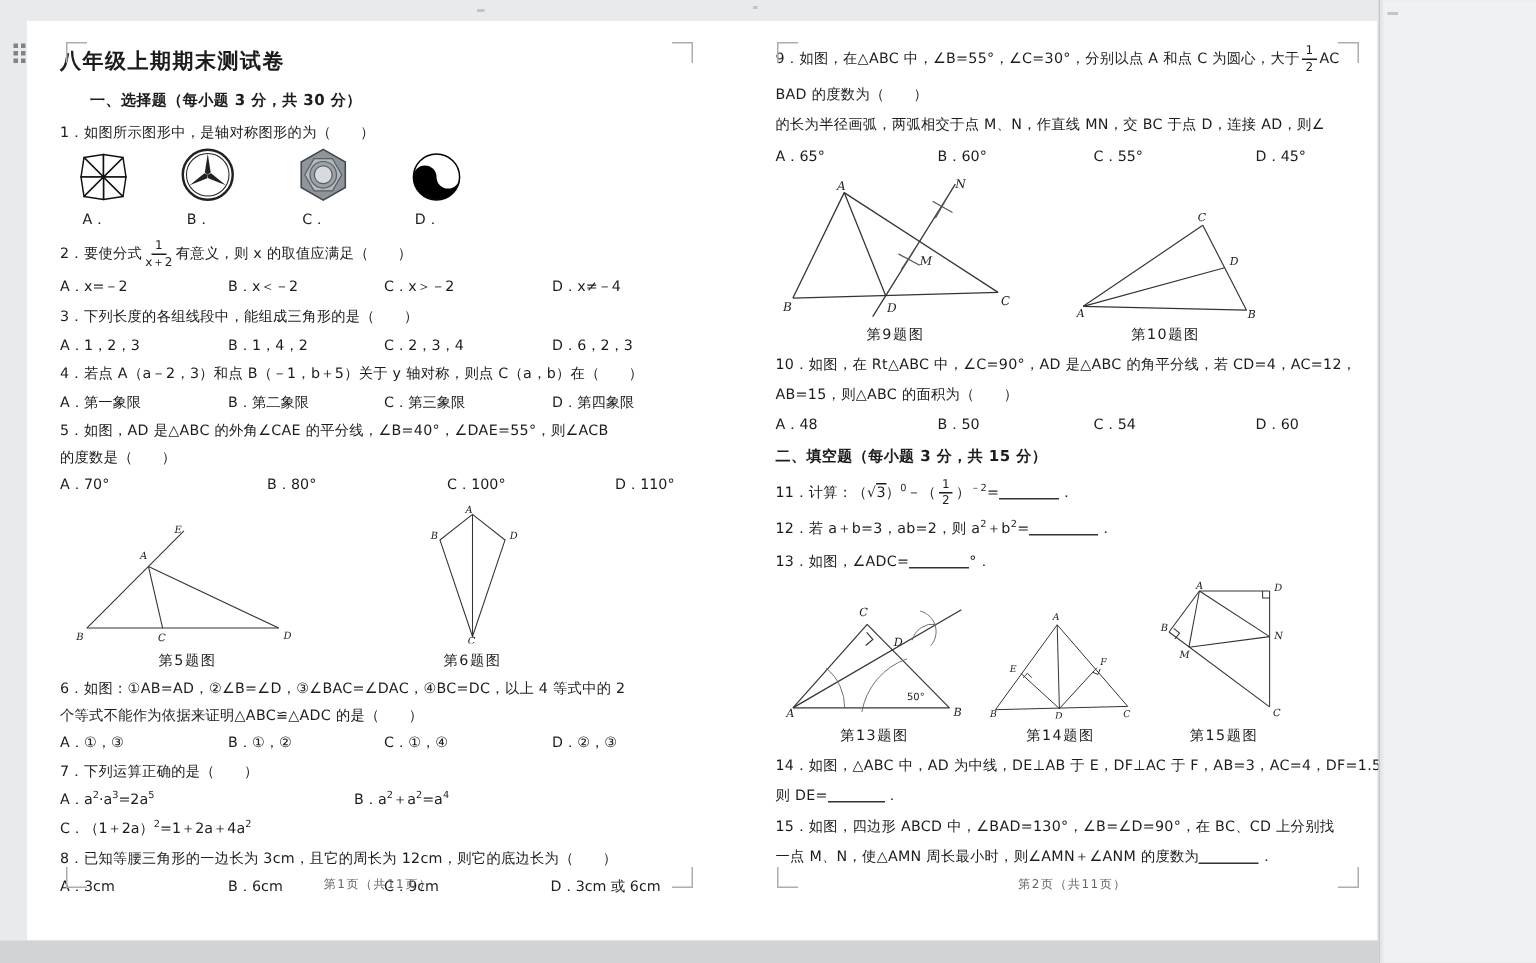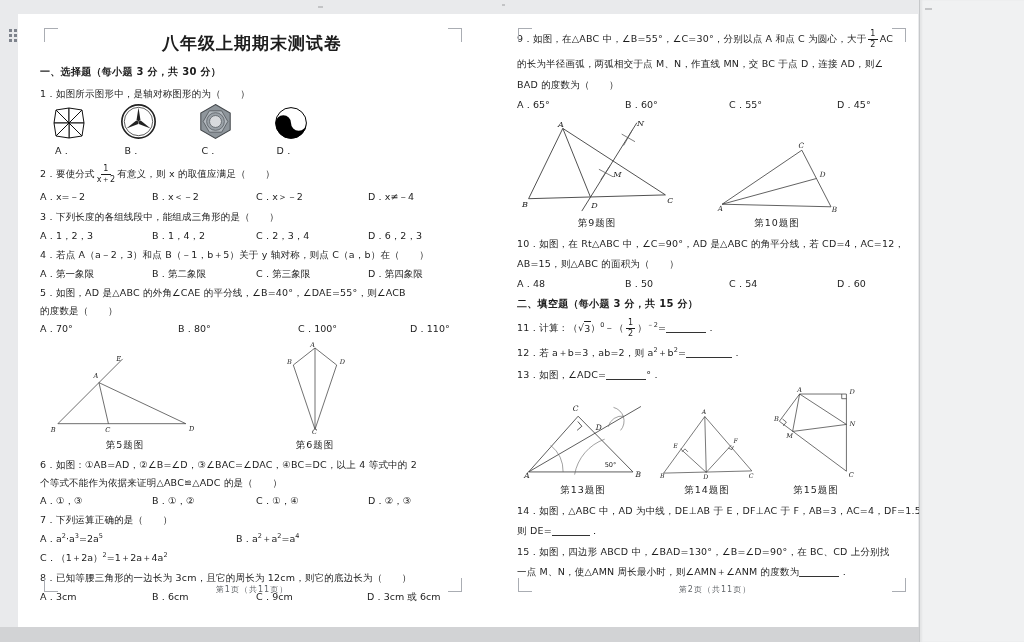--- a/index.html
+++ b/index.html
@@ -21,21 +21,21 @@
   .cm-tr{border-top:1px solid #aaadb3;border-right:1px solid #aaadb3;}
   .cm-bl{border-bottom:1px solid #aaadb3;border-left:1px solid #aaadb3;}
   .cm-br{border-bottom:1px solid #aaadb3;border-right:1px solid #aaadb3;}
   #drag-handle{position:absolute;left:9px;top:29px;width:9px;height:15px;
     display:grid;grid-template-columns:3px 3px;grid-auto-rows:3px;gap:2px;cursor:grab;}
   #drag-handle i{background:#7e838c;display:block;}
   .col{position:absolute;top:14px;height:570px;color:#1c1c1c;}
   #col1{left:22px;width:424px;}
   #col2{left:499px;width:396px;}
   .line{font-size:9.5px;line-height:13px;letter-spacing:0.2px;white-space:nowrap;}
-  .doc-title{font-size:17px;font-weight:bold;text-align:center;letter-spacing:1px;}
+  .doc-title{font-size:14px;font-weight:bold;text-align:left;letter-spacing:1px;}
   .doc-heading{font-size:10px;font-weight:bold;letter-spacing:0.3px;white-space:nowrap;}
   .optrow{display:flex;font-size:9.5px;line-height:13px;white-space:nowrap;}
   .optrow .opt{flex:0 0 auto;}
   .optrow .opt:last-child{flex:1 1 auto;}
   sup{font-size:6.5px;vertical-align:4px;line-height:0;}
   .frac{display:inline-flex;flex-direction:column;align-items:center;vertical-align:middle;margin:0 2px;line-height:1;}
   .frac .fnum{font-size:8px;padding:0 2px 1px;border-bottom:1px solid #1c1c1c;}
   .frac .fden{font-size:8px;padding-top:1px;}
   .rad{white-space:nowrap;}
   .rad .radarg{border-top:1px solid #1c1c1c;padding-top:0.5px;}
@@ -50,21 +50,21 @@
   svg{display:block;}
   svg text{font-family:"DejaVu Serif",serif;font-style:italic;font-size:8.5px;fill:#222;}
   svg text.ang{font-style:normal;font-size:7.5px;font-family:"DejaVu Sans",sans-serif;}
 </style>
 </head>
 <body>
 
 <div id="sheet">
     <div class="col" id="col1">
       <div class="doc-title" style="margin-top: 4px; margin-bottom: 10px;">八年级上期期末测试卷</div>
-      <div class="doc-heading" style="margin-bottom: 8px;">一、选择题（每小题 3 分，共 30 分）</div>
+      <div class="doc-heading" style="margin-bottom: 8px; margin-left: 20px;">一、选择题（每小题 3 分，共 30 分）</div>
       <div class="line" style="margin-bottom: 2px;">1．如图所示图形中，是轴对称图形的为（　　）</div>
       <div class="q1row" style="margin-bottom: 7px;">
         <div class="q1item" style="margin-left: 12px;">
           <svg viewBox="0 0 34 34" width="34" height="34">
     <g fill="#ffffff" stroke="#111" stroke-width="1" stroke-linejoin="round">
       <g>
                 <path d="M17 17 L17 2 L4 4 Z"></path>
                 <path d="M17 17 L4 4 L2 17 Z"></path>
               </g>
       <g transform="rotate(90 17 17)">
@@ -202,22 +202,22 @@
         <span class="opt" style="width: 111px;">C．9cm</span>
         <span class="opt">D．3cm 或 6cm</span>
       </div>
       <div class="footer">第1页（共11页）</div>
     </div>
     <div class="col" id="col2">
       <div class="line" style="margin-top: 2px; margin-bottom: 8px;"><span class="txt">9．如图，在△ABC 中，∠B=55°，∠C=30°，分别以点 A 和点 C 为圆心，大于</span><span class="frac">
           <span class="fnum">1</span>
           <span class="fden">2</span>
         </span><span class="txt">AC</span></div>
+      <div class="line" style="margin-bottom: 7px;">BAD 的度数为（　　）</div>
       <div class="line" style="margin-bottom: 8px;">的长为半径画弧，两弧相交于点 M、N，作直线 MN，交 BC 于点 D，连接 AD，则∠</div>
-      <div class="line" style="margin-bottom: 7px;">BAD 的度数为（　　）</div>
       <div class="optrow" style="margin-bottom: 6px;">
         <span class="opt" style="width: 108px;">A．65°</span>
         <span class="opt" style="width: 104px;">B．60°</span>
         <span class="opt" style="width: 108px;">C．55°</span>
         <span class="opt">D．45°</span>
       </div>
       <div class="figrow" style="margin-bottom: 7px;">
         <div class="figitem" style="margin-left: 4px;">
           <svg viewBox="0 0 160 100" width="152" height="95">
     <g fill="none" stroke="#333" stroke-width="0.9">

